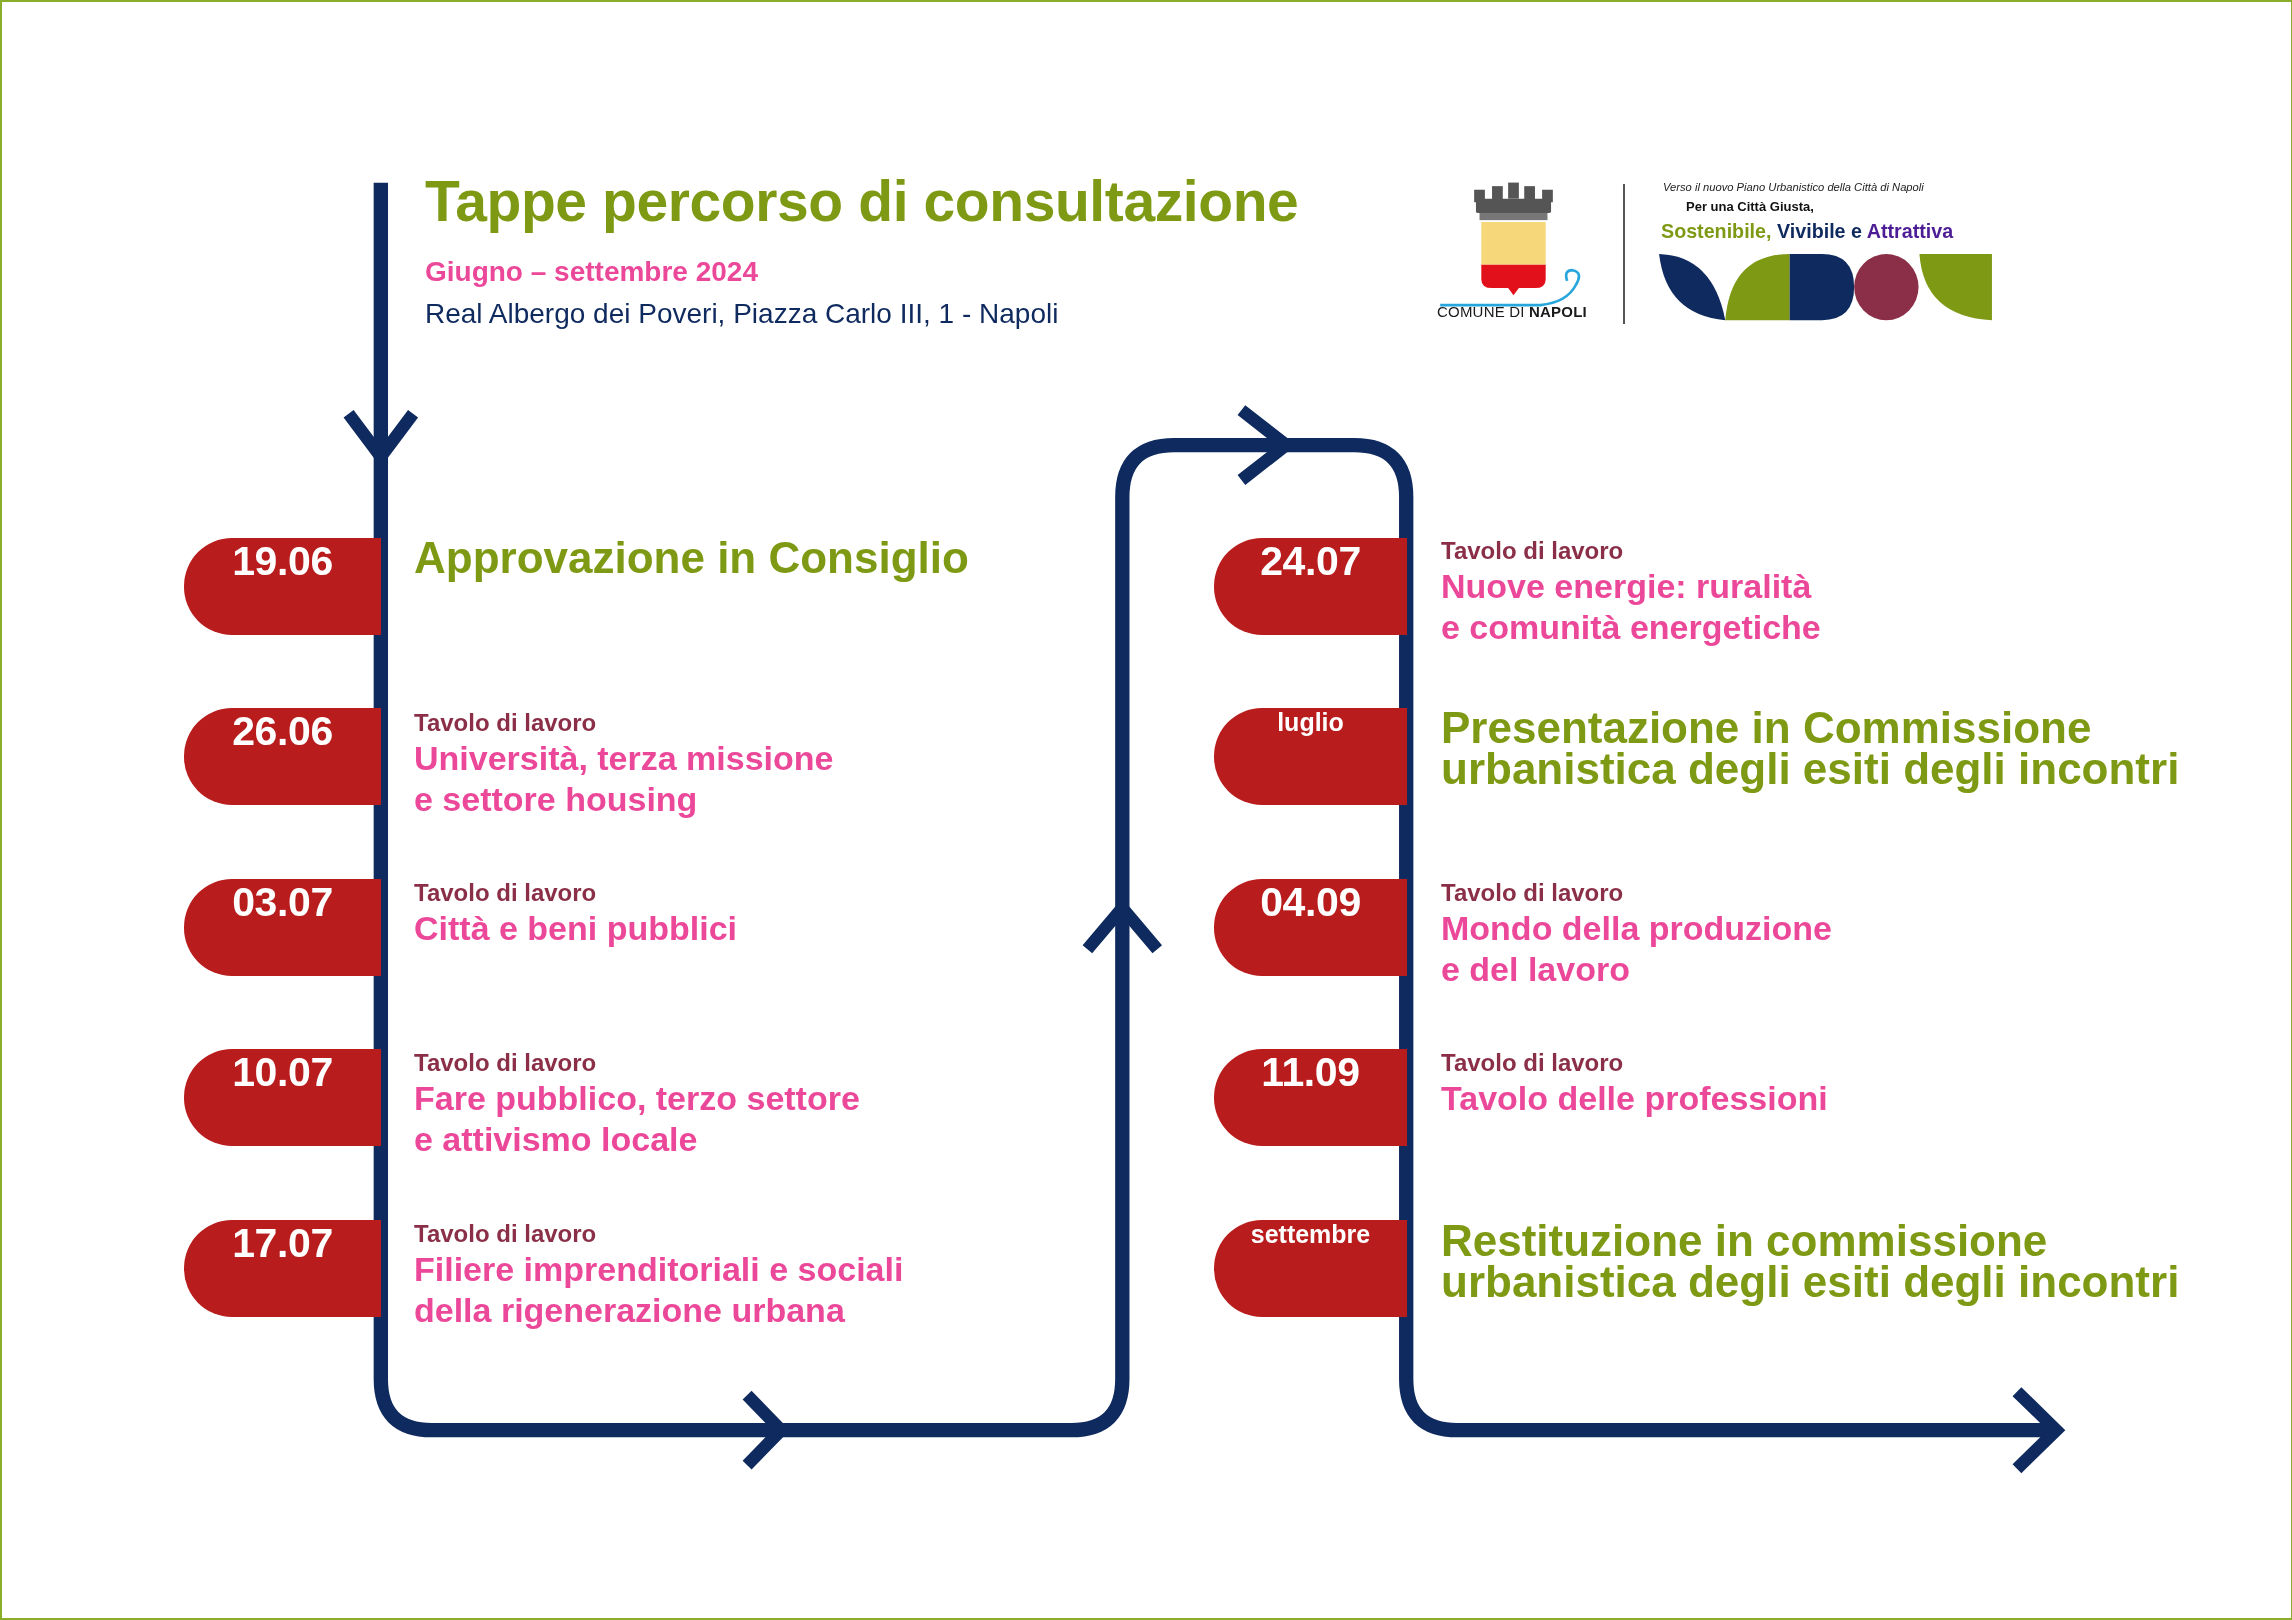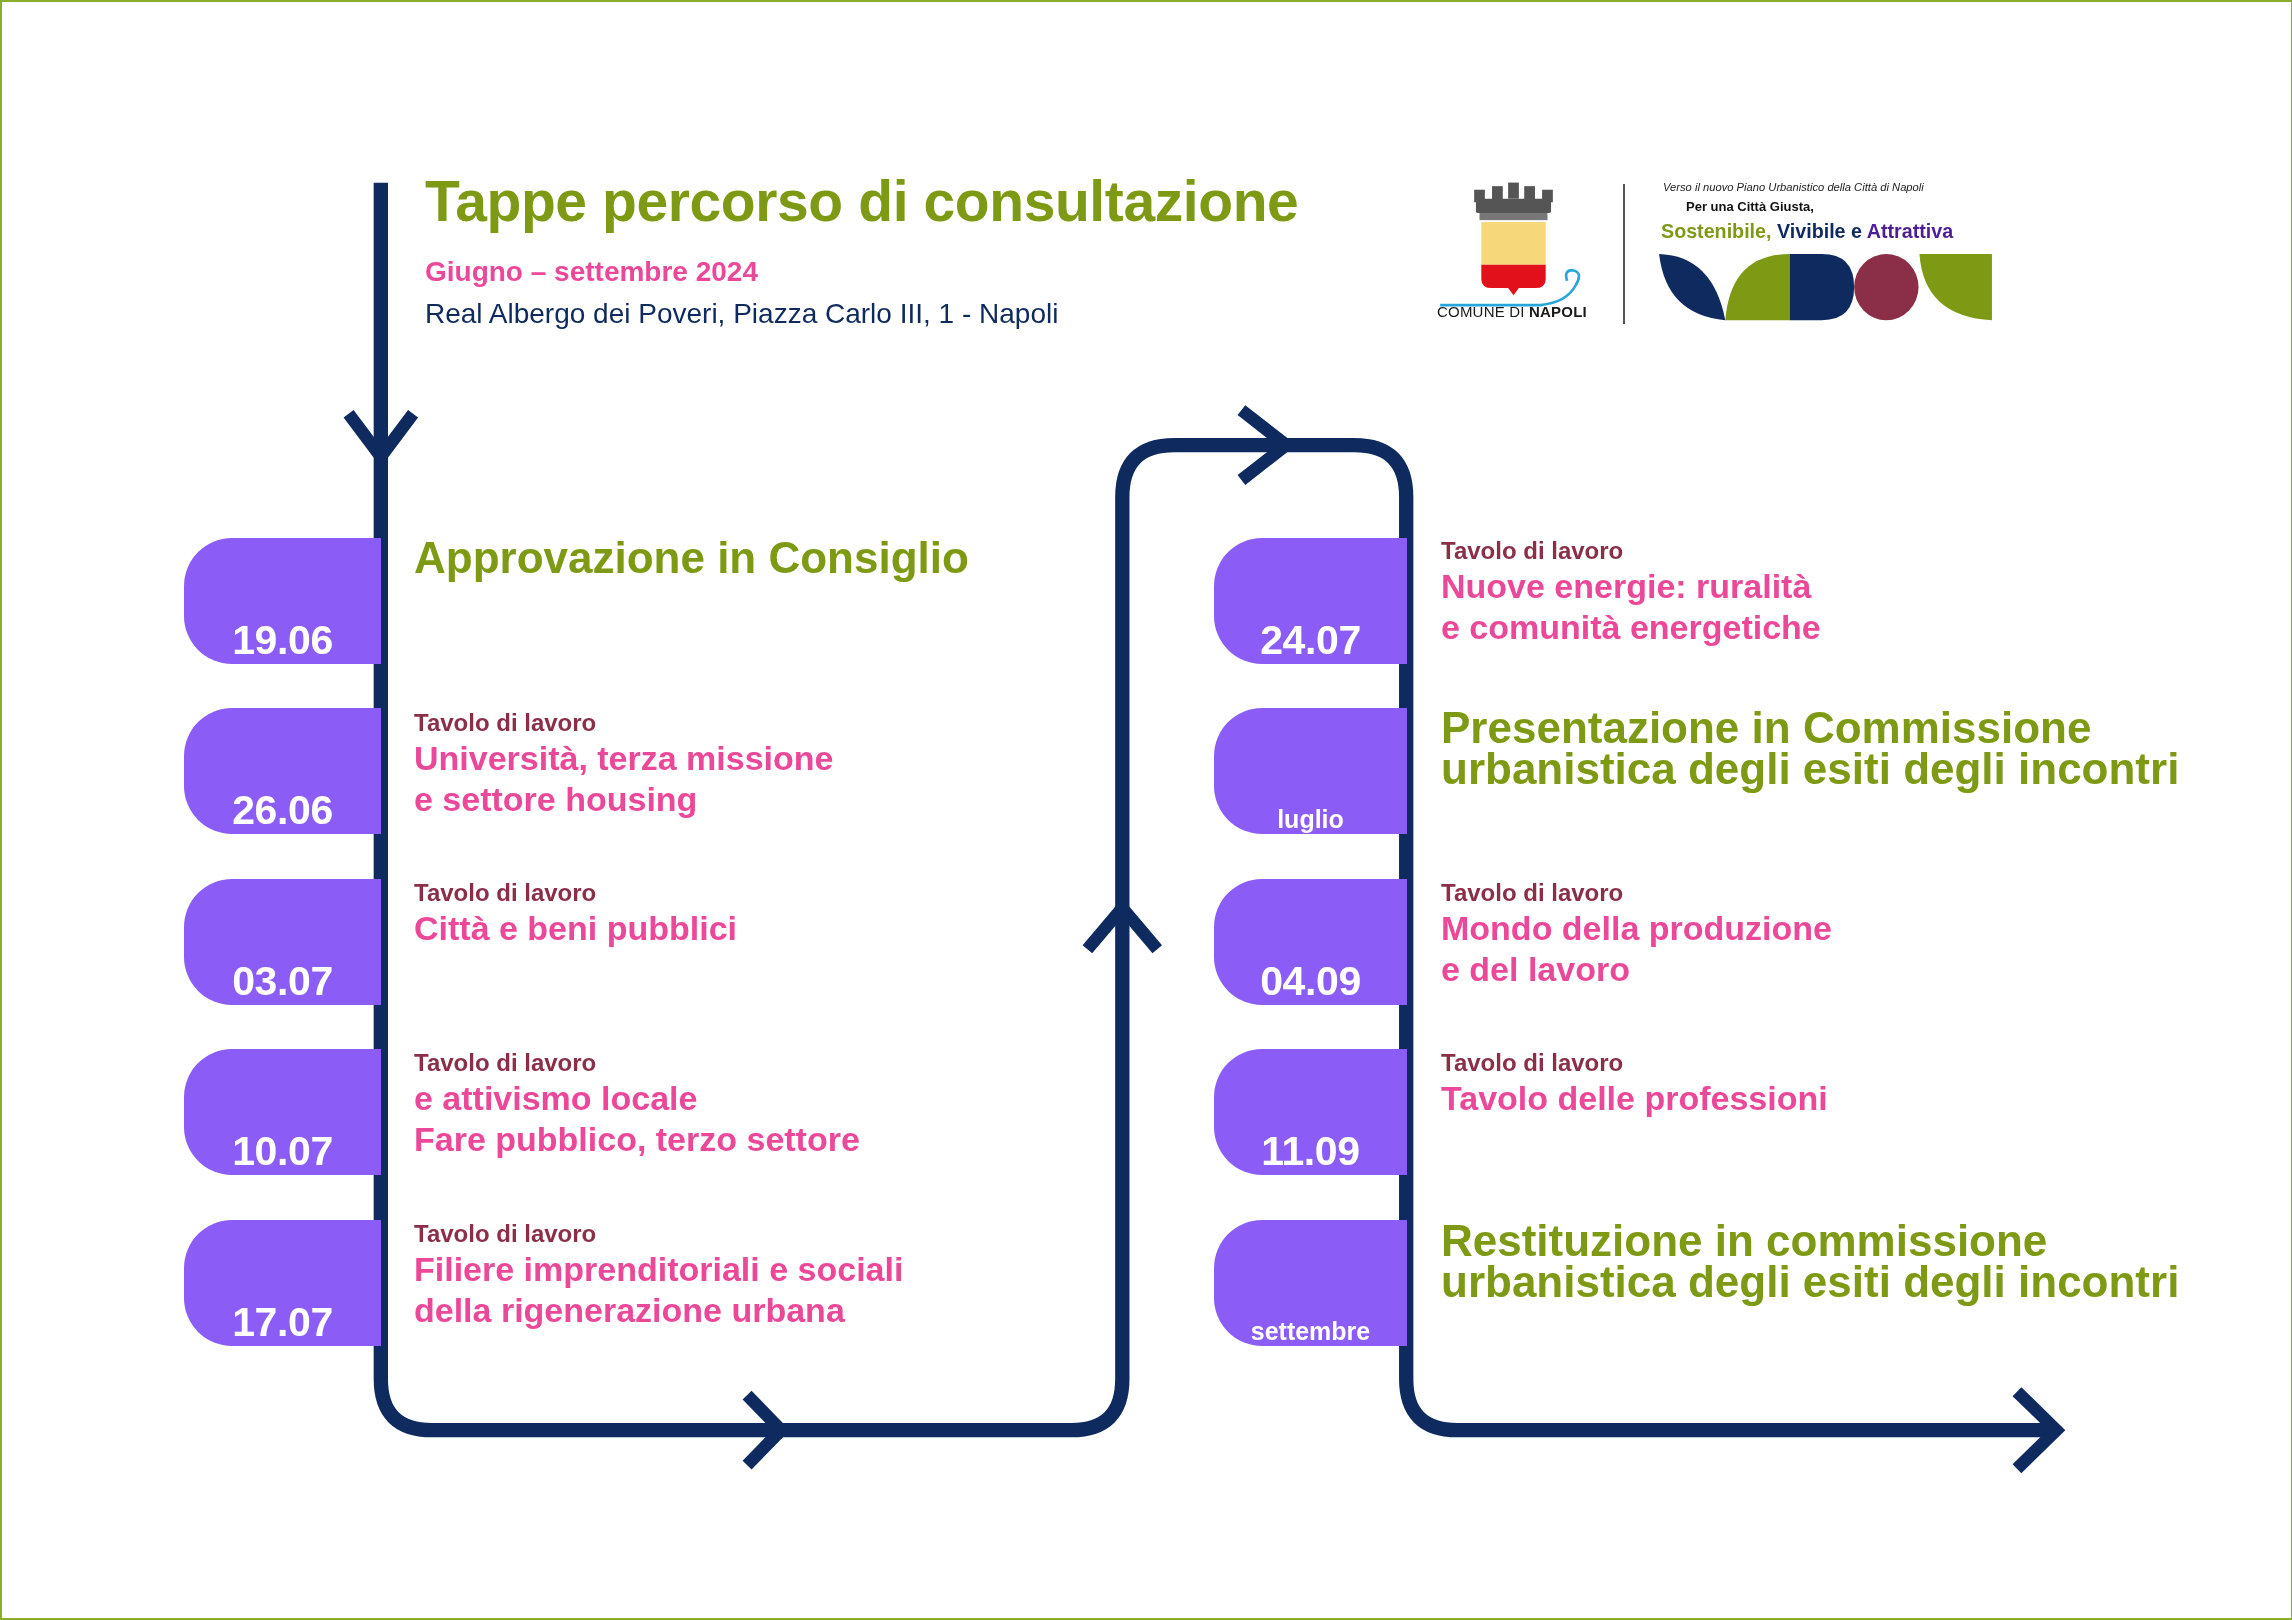--- a/index.html
+++ b/index.html
@@ -40,23 +40,23 @@
     position: absolute; left: 1686px; top: 199px; font-size: 13px; font-weight: bold; color: #111;
   }
   .tag-line2 {
     position: absolute; left: 1661px; top: 220px; font-size: 19.7px; font-weight: bold;
   }
   .c-green { color: #7e9a14; } .c-blue { color: #0f2a5e; } .c-wine { color: #4c1d95; }
   .shapes { position: absolute; left: 1659px; top: 254px; }
 
   
   .pill {
-    position: absolute; height: 126px; background: #8b5cf6;
+    position: absolute; height: 97px; background: #b91c1c;
     border-radius: 48px 0 0 48px;
-    display: flex; align-items: flex-end; justify-content: center;
+    display: flex; align-items: flex-start; justify-content: center;
     color: #ffffff; font-weight: bold;
   }
   .pill.left { left: 184px; width: 197px; }
   .pill.right { left: 1214px; width: 193px; }
   .pill .date { font-size: 41px; letter-spacing: -0.4px; }
   .pill .month { font-size: 25px; }
   .entry { position: absolute; }
   .entry.left { left: 414px; }
   .entry.right { left: 1441px; }
   .kicker { font-size: 24px; font-weight: bold; color: #8a2f47; line-height: 30px; }
@@ -156,22 +156,22 @@
 <div class="entry left" style="top:878px">
   <div class="kicker">Tavolo di lavoro</div>
   <div class="topic">Città e beni pubblici</div>
 </div>
 
 <div class="pill left" style="top:1049px">
     <span class="date">10.07</span>
   </div>
 <div class="entry left" style="top:1048px">
   <div class="kicker">Tavolo di lavoro</div>
+  <div class="topic">Fare pubblico, terzo settore</div>
   <div class="topic">e attivismo locale</div>
-  <div class="topic">Fare pubblico, terzo settore</div>
 </div>
 
 <div class="pill left" style="top:1220px">
     <span class="date">17.07</span>
   </div>
 <div class="entry left" style="top:1219px">
   <div class="kicker">Tavolo di lavoro</div>
   <div class="topic">Filiere imprenditoriali e sociali</div>
   <div class="topic">della rigenerazione urbana</div>
 </div>

